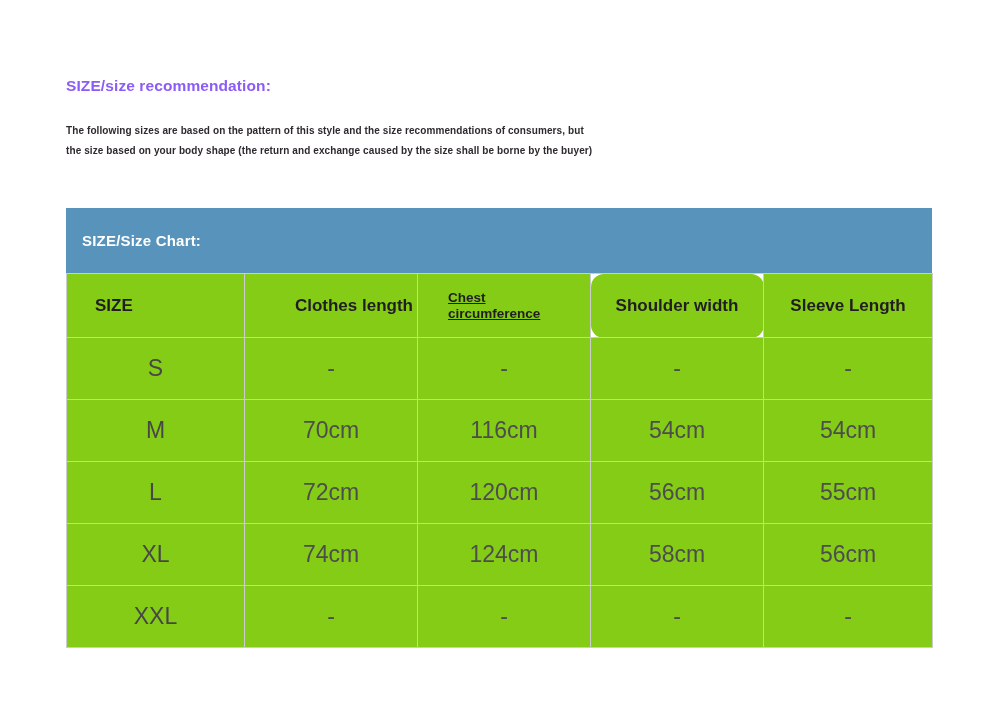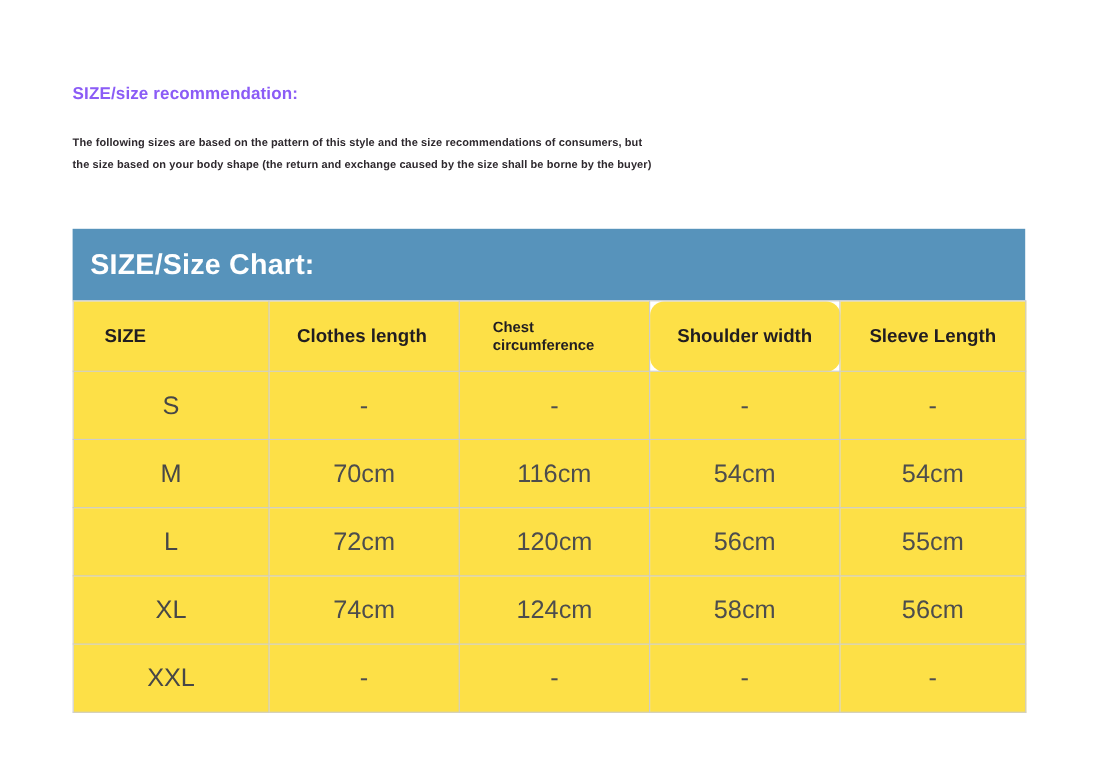--- a/index.html
+++ b/index.html
@@ -47,51 +47,52 @@
     top: 208px;
     width: 866px;
     height: 65px;
     background: #5793bb;
     display: flex;
     align-items: center;
   }
   .chart-banner .banner-title {
     color: #ffffff;
     font-weight: bold;
-    font-size: 26px;
+    font-size: 15px;
     padding-left: 16px;
     letter-spacing: 0.2px;
   }
   table.size-table {
     position: absolute;
     top: 273px;
     width: 866px;
     border-collapse: collapse;
     table-layout: fixed;
   }
   table.size-table th,
   table.size-table td {
     border: 1px solid #cccccc;
-    background: #fde047;
+    background: #84cc16;
   }
   table.size-table th {
     height: 64px;
     font-weight: bold;
     color: #211d21;
     font-size: 17px;
     vertical-align: middle;
   }
   table.size-table th:nth-child(1) { text-align: left;  padding-left: 28px; }
-  table.size-table th:nth-child(2) { text-align: center; padding-right: 4px; }
+  table.size-table th:nth-child(2) { text-align: right; padding-right: 4px; }
   table.size-table th:nth-child(3) {
     text-align: left;
     padding-left: 30px;
     padding-right: 42px;
     font-size: 13.5px;
     line-height: 16px;
+    text-decoration: underline;
   }
   table.size-table th:nth-child(4) { text-align: center; border-radius: 13px; }
   table.size-table th:nth-child(5) { text-align: center; }
   table.size-table td {
     height: 62px;
     text-align: center;
     vertical-align: middle;
     font-size: 23px;
     color: #4d4d4d;
     font-weight: normal;

